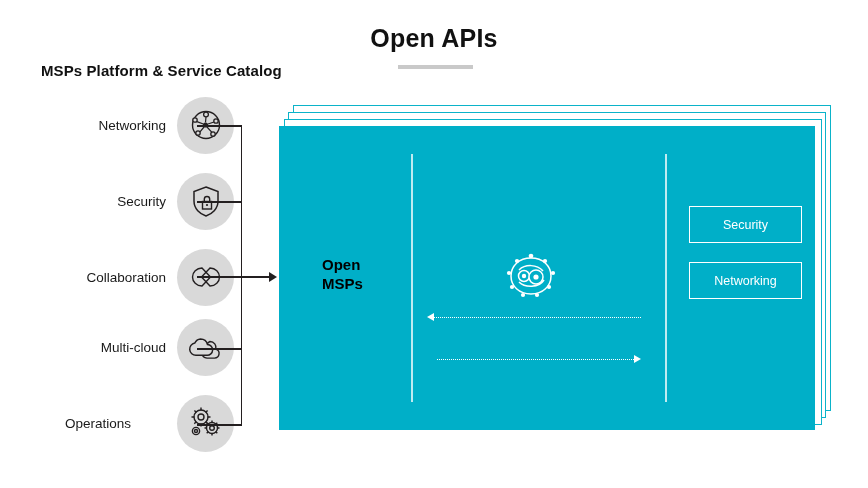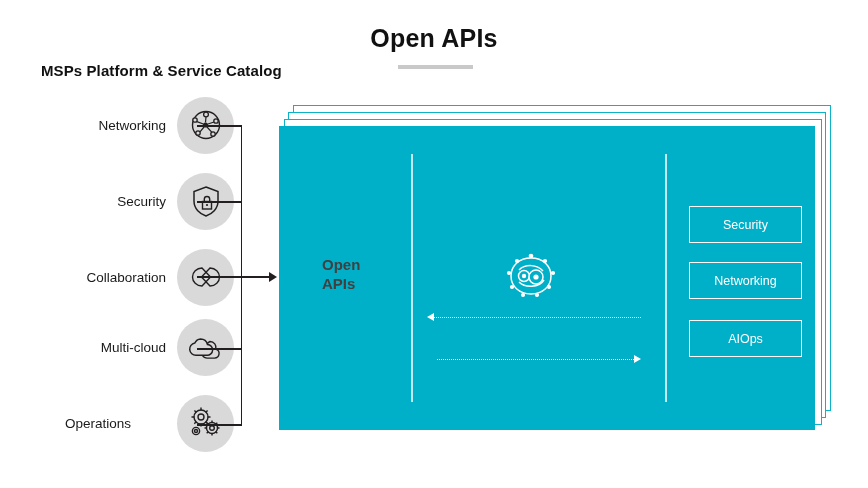--- a/index.html
+++ b/index.html
@@ -121,21 +121,21 @@
   }
 
   .panel-label {
     position: absolute;
     left: 322px;
     top: 256px;
     width: 90px;
     font-size: 15px;
     font-weight: bold;
     line-height: 1.25;
-    color: #404040;
+    color: #000000;
   }
 
   
   .dotted-row {
     position: absolute;
     height: 10px;
     display: flex;
     align-items: center;
   }
   .dotted-line {
@@ -284,21 +284,21 @@
     </div>
 
     <div class="dotted-row" style="left:148px; top:186px; width:214px;">
       <div class="dot-arrow-l"></div>
       <div class="dotted-line"></div>
     </div>
   </div>
 
   <div class="panel-label">
     <div>Open</div>
-    <div>APIs</div>
+    <div>MSPs</div>
   </div>
 
   <div class="center-icon">
     <svg width="68" height="68" viewBox="0 0 68 68">
       <g stroke="#ffffff" stroke-width="1.5" fill="none">
         <path d="M34 15 C46 15 54 23 54 33 C54 43 46 51 34 51 C22 51 14 43 14 33 C14 23 22 15 34 15 Z"></path>
         <path d="M22 27 C28 21 40 21 46 28"></path>
         <path d="M22 39 C28 45 42 45 47 37"></path>
         <circle cx="27" cy="33" r="5.5" fill="#00AFC8"></circle>
         <circle cx="39" cy="34" r="7" fill="#00AFC8"></circle>
@@ -318,17 +318,14 @@
       </g>
     </svg>
   </div>
 
   <div class="chip" style="top:206px;">
     <span>Security</span>
   </div>
   <div class="chip" style="top:262px;">
     <span>Networking</span>
   </div>
-  <div class="chip" style="top:320px;">
-    <span>AIOps</span>
-  </div>
 
 </div>
 
 </body></html>

